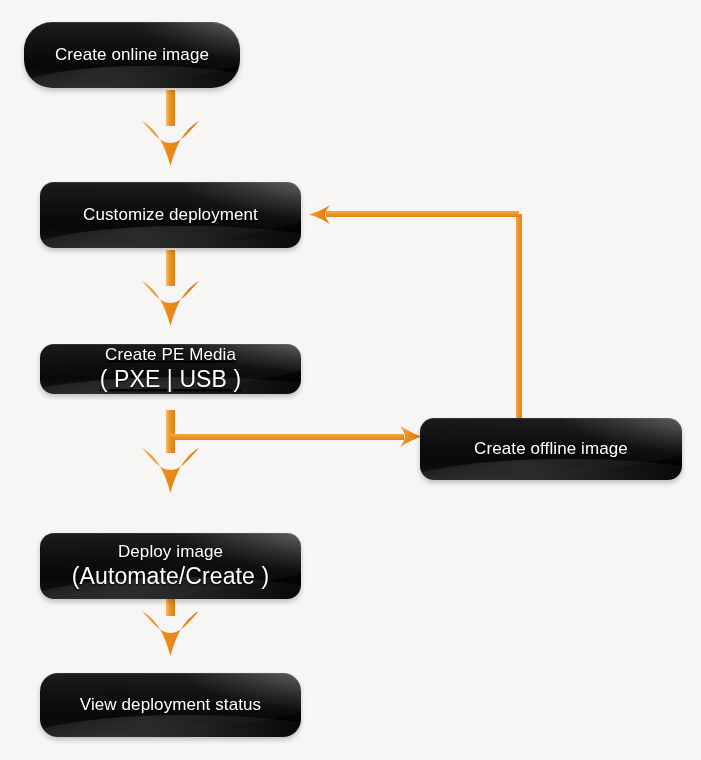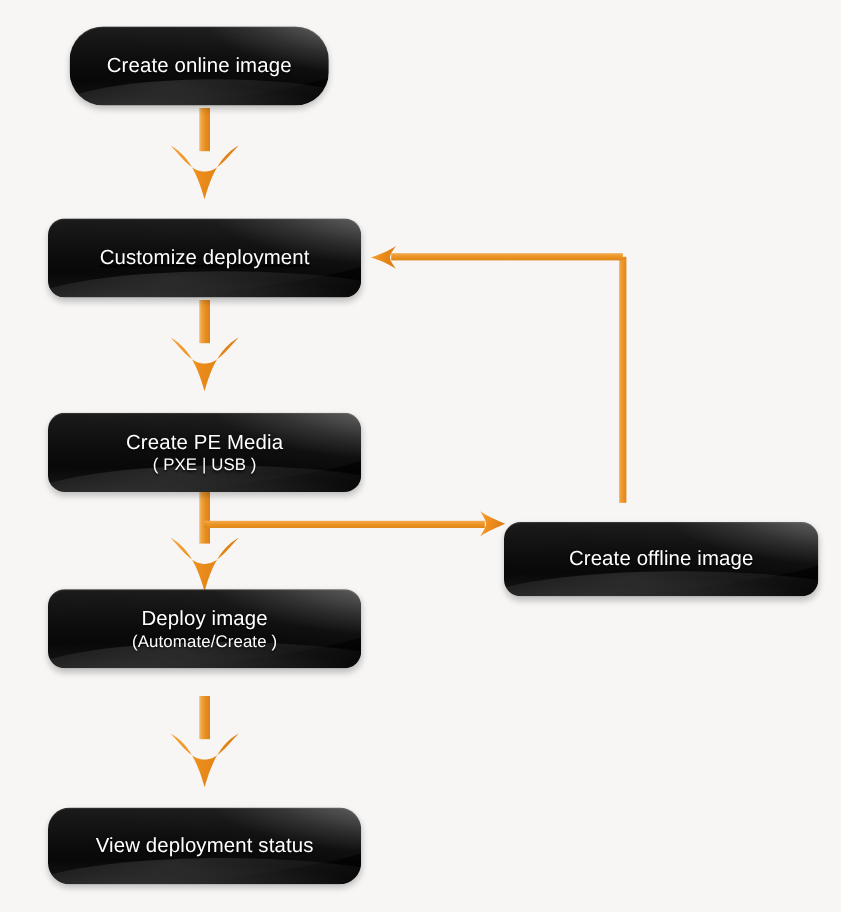--- a/index.html
+++ b/index.html
@@ -86,21 +86,21 @@
     width: 100%;
     height: 100%;
     color: #ffffff;
     font-size: 17px;
     line-height: 1.25;
     letter-spacing: 0.1px;
     text-align: center;
     text-shadow: 0 1px 2px rgba(0,0,0,0.85);
     white-space: nowrap;
   }
-  .node-label .l2 { font-size: 14px; }
+  .node-label .l2 { font-size: 23px; }
 
   
   .conn {
     position: absolute;
     pointer-events: none;
   }
   svg.conn { overflow: visible; }
 </style>
 </head>
 <body>
@@ -163,46 +163,46 @@
                C 326,218.5 325,216 325,214.5 C 325,213 326,210.5 330,205 Z" fill="url(#headGrad)"></path>
     </g>
 
     <g>
       <rect x="166" y="580" width="9" height="36" fill="url(#stemGrad)"></rect>
       <path d="M 142,611 C 154,618 163,629 170.5,656 C 178,629 187,618 199,611
                C 188,623 181,633 170.5,633 C 160,633 153,623 142,611 Z" fill="url(#headGrad)"></path>
     </g>
   </svg>
 
-  <div class="node" style="left:58px; top:22px; width:216px; height:66px;border-radius:28px;">
+  <div class="node" style="left:24px; top:22px; width:216px; height:66px;border-radius:28px;">
     <div class="node-label">
       <span>Create online image</span>
     </div>
   </div>
 
   <div class="node" style="left:40px; top:182px; width:261px; height:66px;text-decoration:underline;">
     <div class="node-label">
       <span>Customize deployment</span>
     </div>
   </div>
 
-  <div class="node" style="left:40px; top:344px; width:261px; height:66px;">
+  <div class="node" style="left:40px; top:344px; width:261px; height:50px;text-decoration:underline;">
     <div class="node-label">
       <span>Create PE Media</span>
       <span class="l2">( PXE | USB )</span>
     </div>
   </div>
 
-  <div class="node" style="left:420px; top:418px; width:262px; height:62px;margin-top:17px;">
+  <div class="node" style="left:420px; top:418px; width:262px; height:62px;">
     <div class="node-label">
       <span>Create offline image</span>
     </div>
   </div>
 
-  <div class="node" style="left:40px; top:491px; width:261px; height:66px;">
+  <div class="node" style="left:40px; top:533px; width:261px; height:66px;">
     <div class="node-label">
       <span>Deploy image</span>
       <span class="l2">(Automate/Create )</span>
     </div>
   </div>
 
   <div class="node" style="left:40px; top:673px; width:261px; height:64px;border-radius:18px;">
     <div class="node-label">
       <span>View deployment status</span>
     </div>

